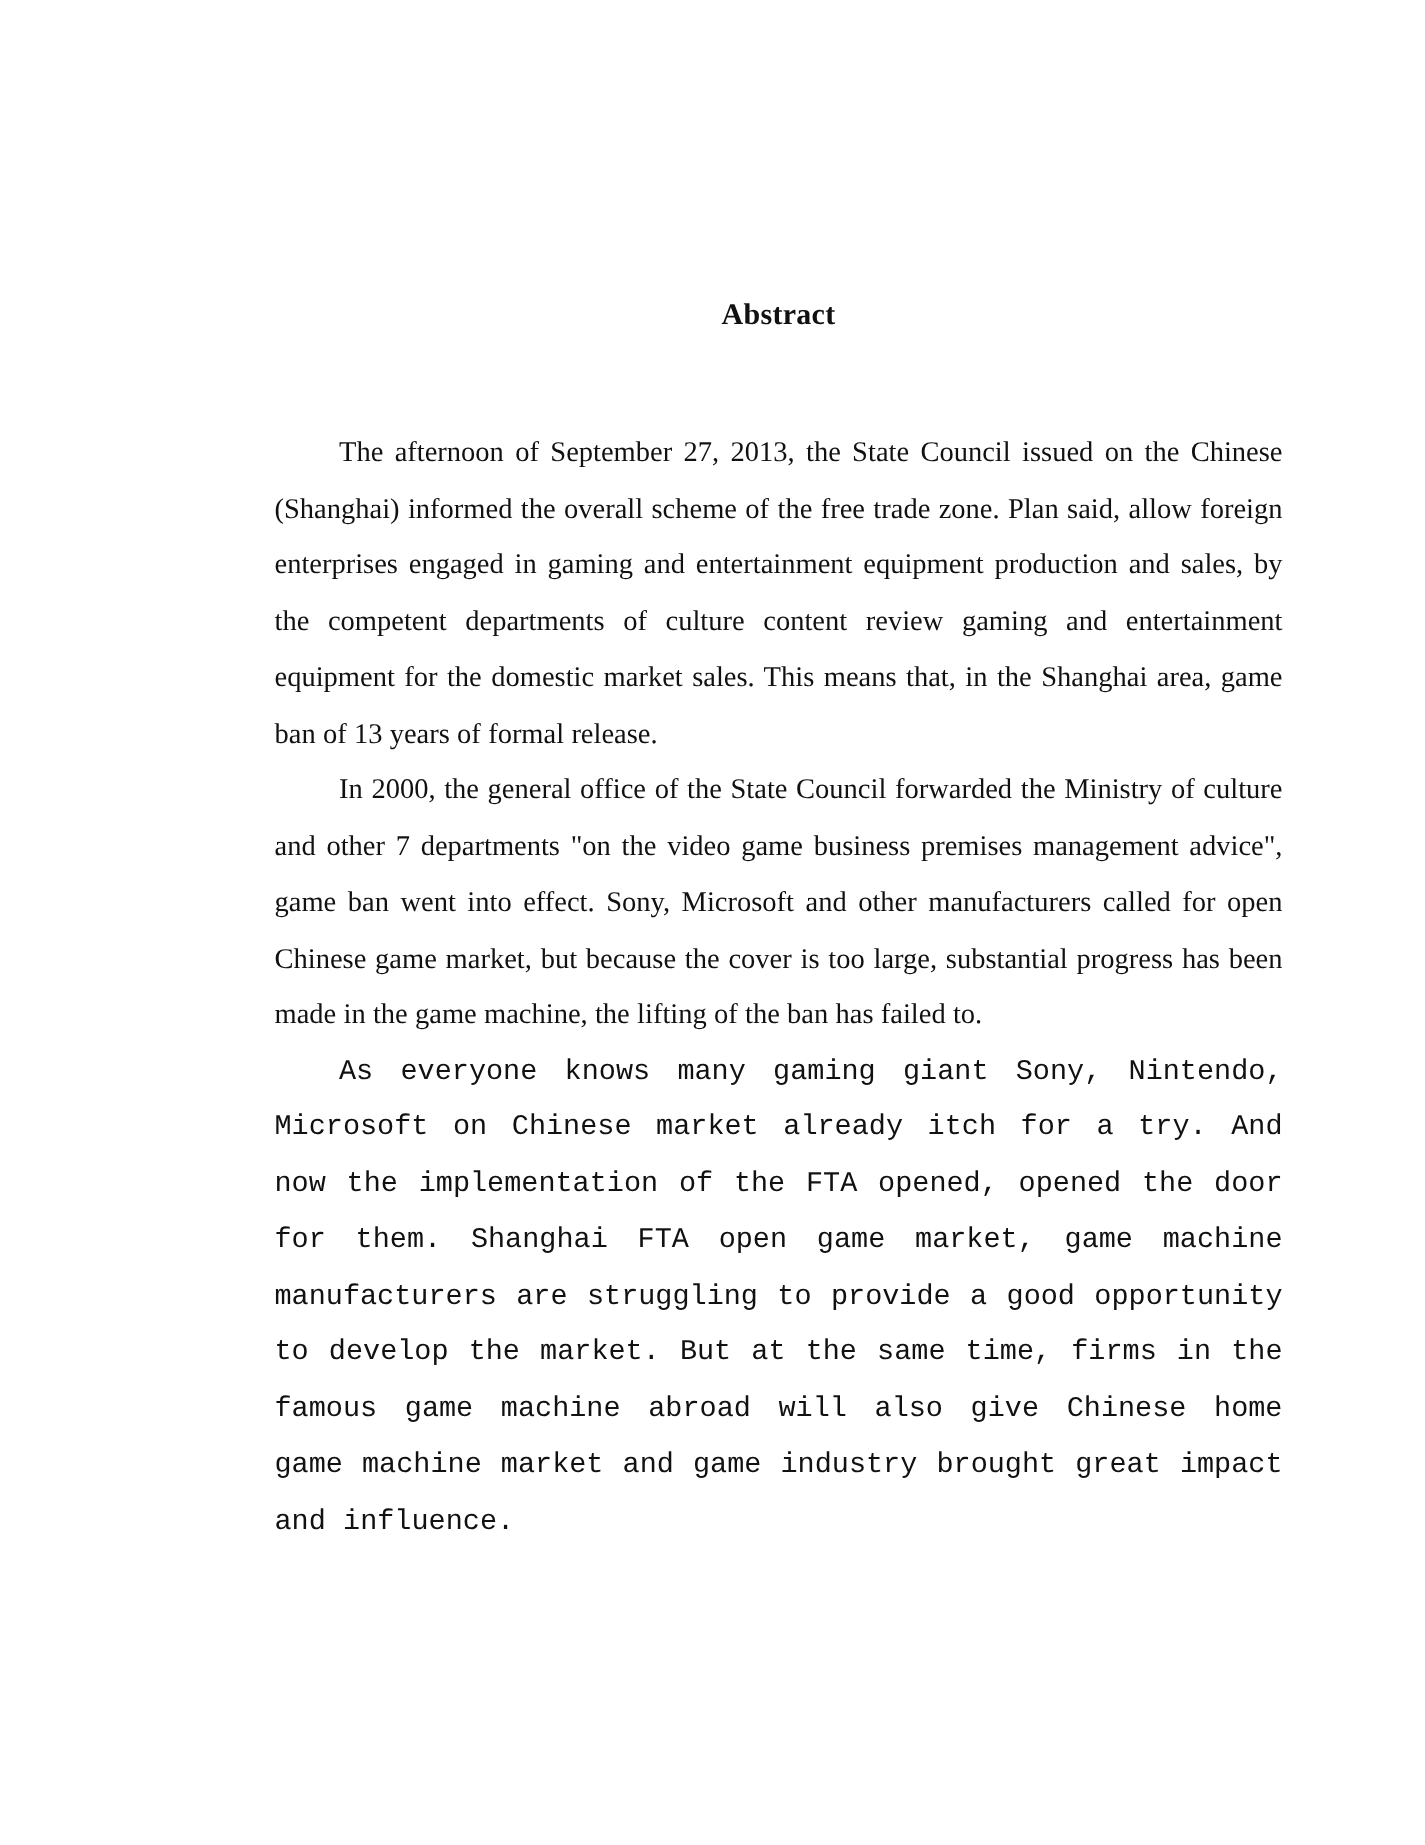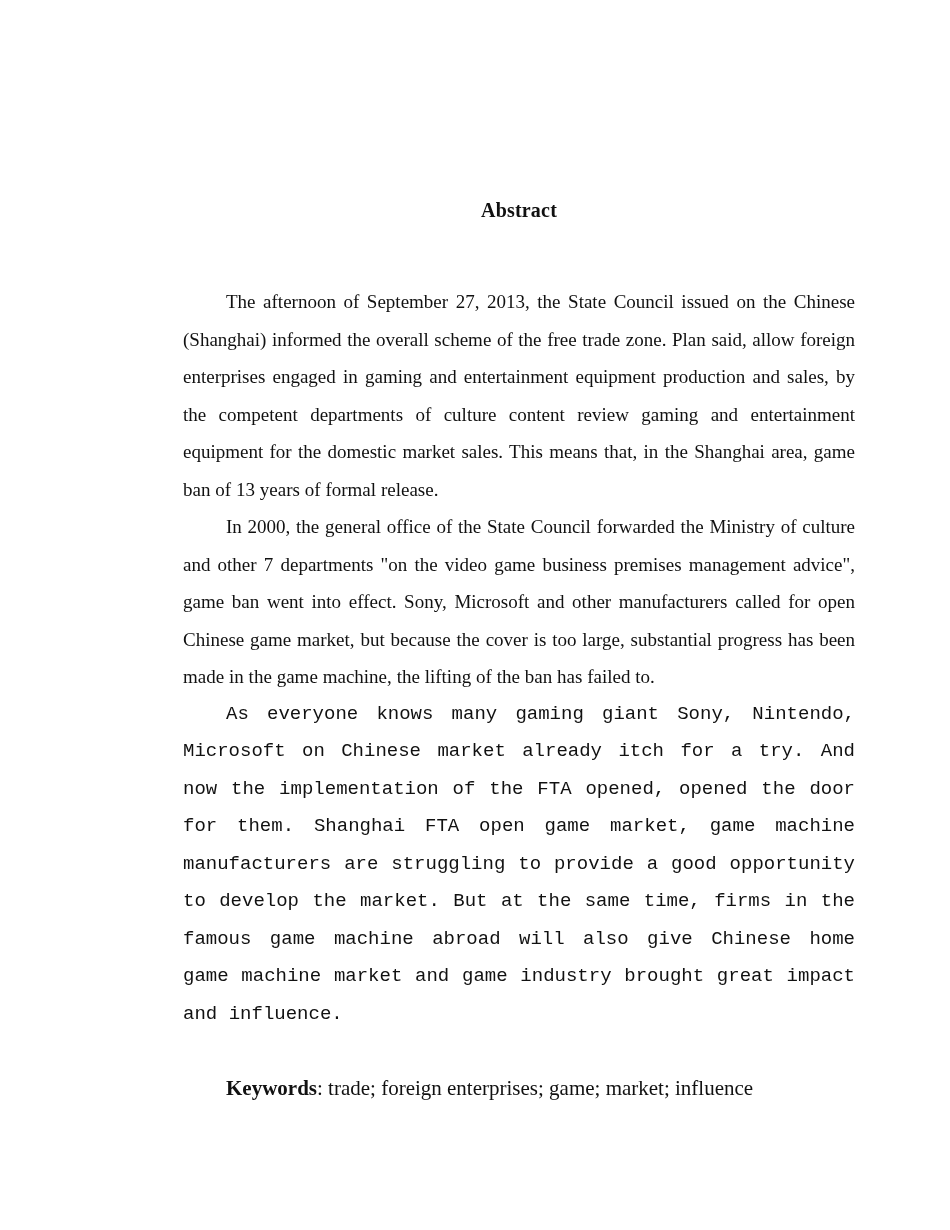--- a/index.html
+++ b/index.html
@@ -75,16 +75,15 @@
     <div class="gap-after-title"></div>
 
     <p class="para">The afternoon of September 27, 2013, the State Council issued on the Chinese (Shanghai) informed the overall scheme of the free trade zone. Plan said, allow foreign enterprises engaged in gaming and entertainment equipment production and sales, by the competent departments of culture content review gaming and entertainment equipment for the domestic market sales. This means that, in the Shanghai area, game ban of 13 years of formal release.</p>
 
     <p class="para">In 2000, the general office of the State Council forwarded the Ministry of culture and other 7 departments "on the video game business premises management advice", game ban went into effect. Sony, Microsoft and other manufacturers called for open Chinese game market, but because the cover is too large, substantial progress has been made in the game machine, the lifting of the ban has failed to.</p>
 
     <p class="para para-last-natural">As everyone knows many gaming giant Sony, Nintendo, Microsoft on Chinese market already itch for a try. And now the implementation of the FTA opened, opened the door for them. Shanghai FTA open game market, game machine manufacturers are struggling to provide a good opportunity to develop the market. But at the same time, firms in the famous game machine abroad will also give Chinese home game machine market and game industry brought great impact and influence.</p>
 
     <div class="keywords-gap"></div>
 
-    <p class="keywords"><span class="kw-label">Keywords</span><span>: </span><span>trade; foreign enterprises; game; market; influence</span></p>
 
   </div>
 </div>
 
 </body></html>

